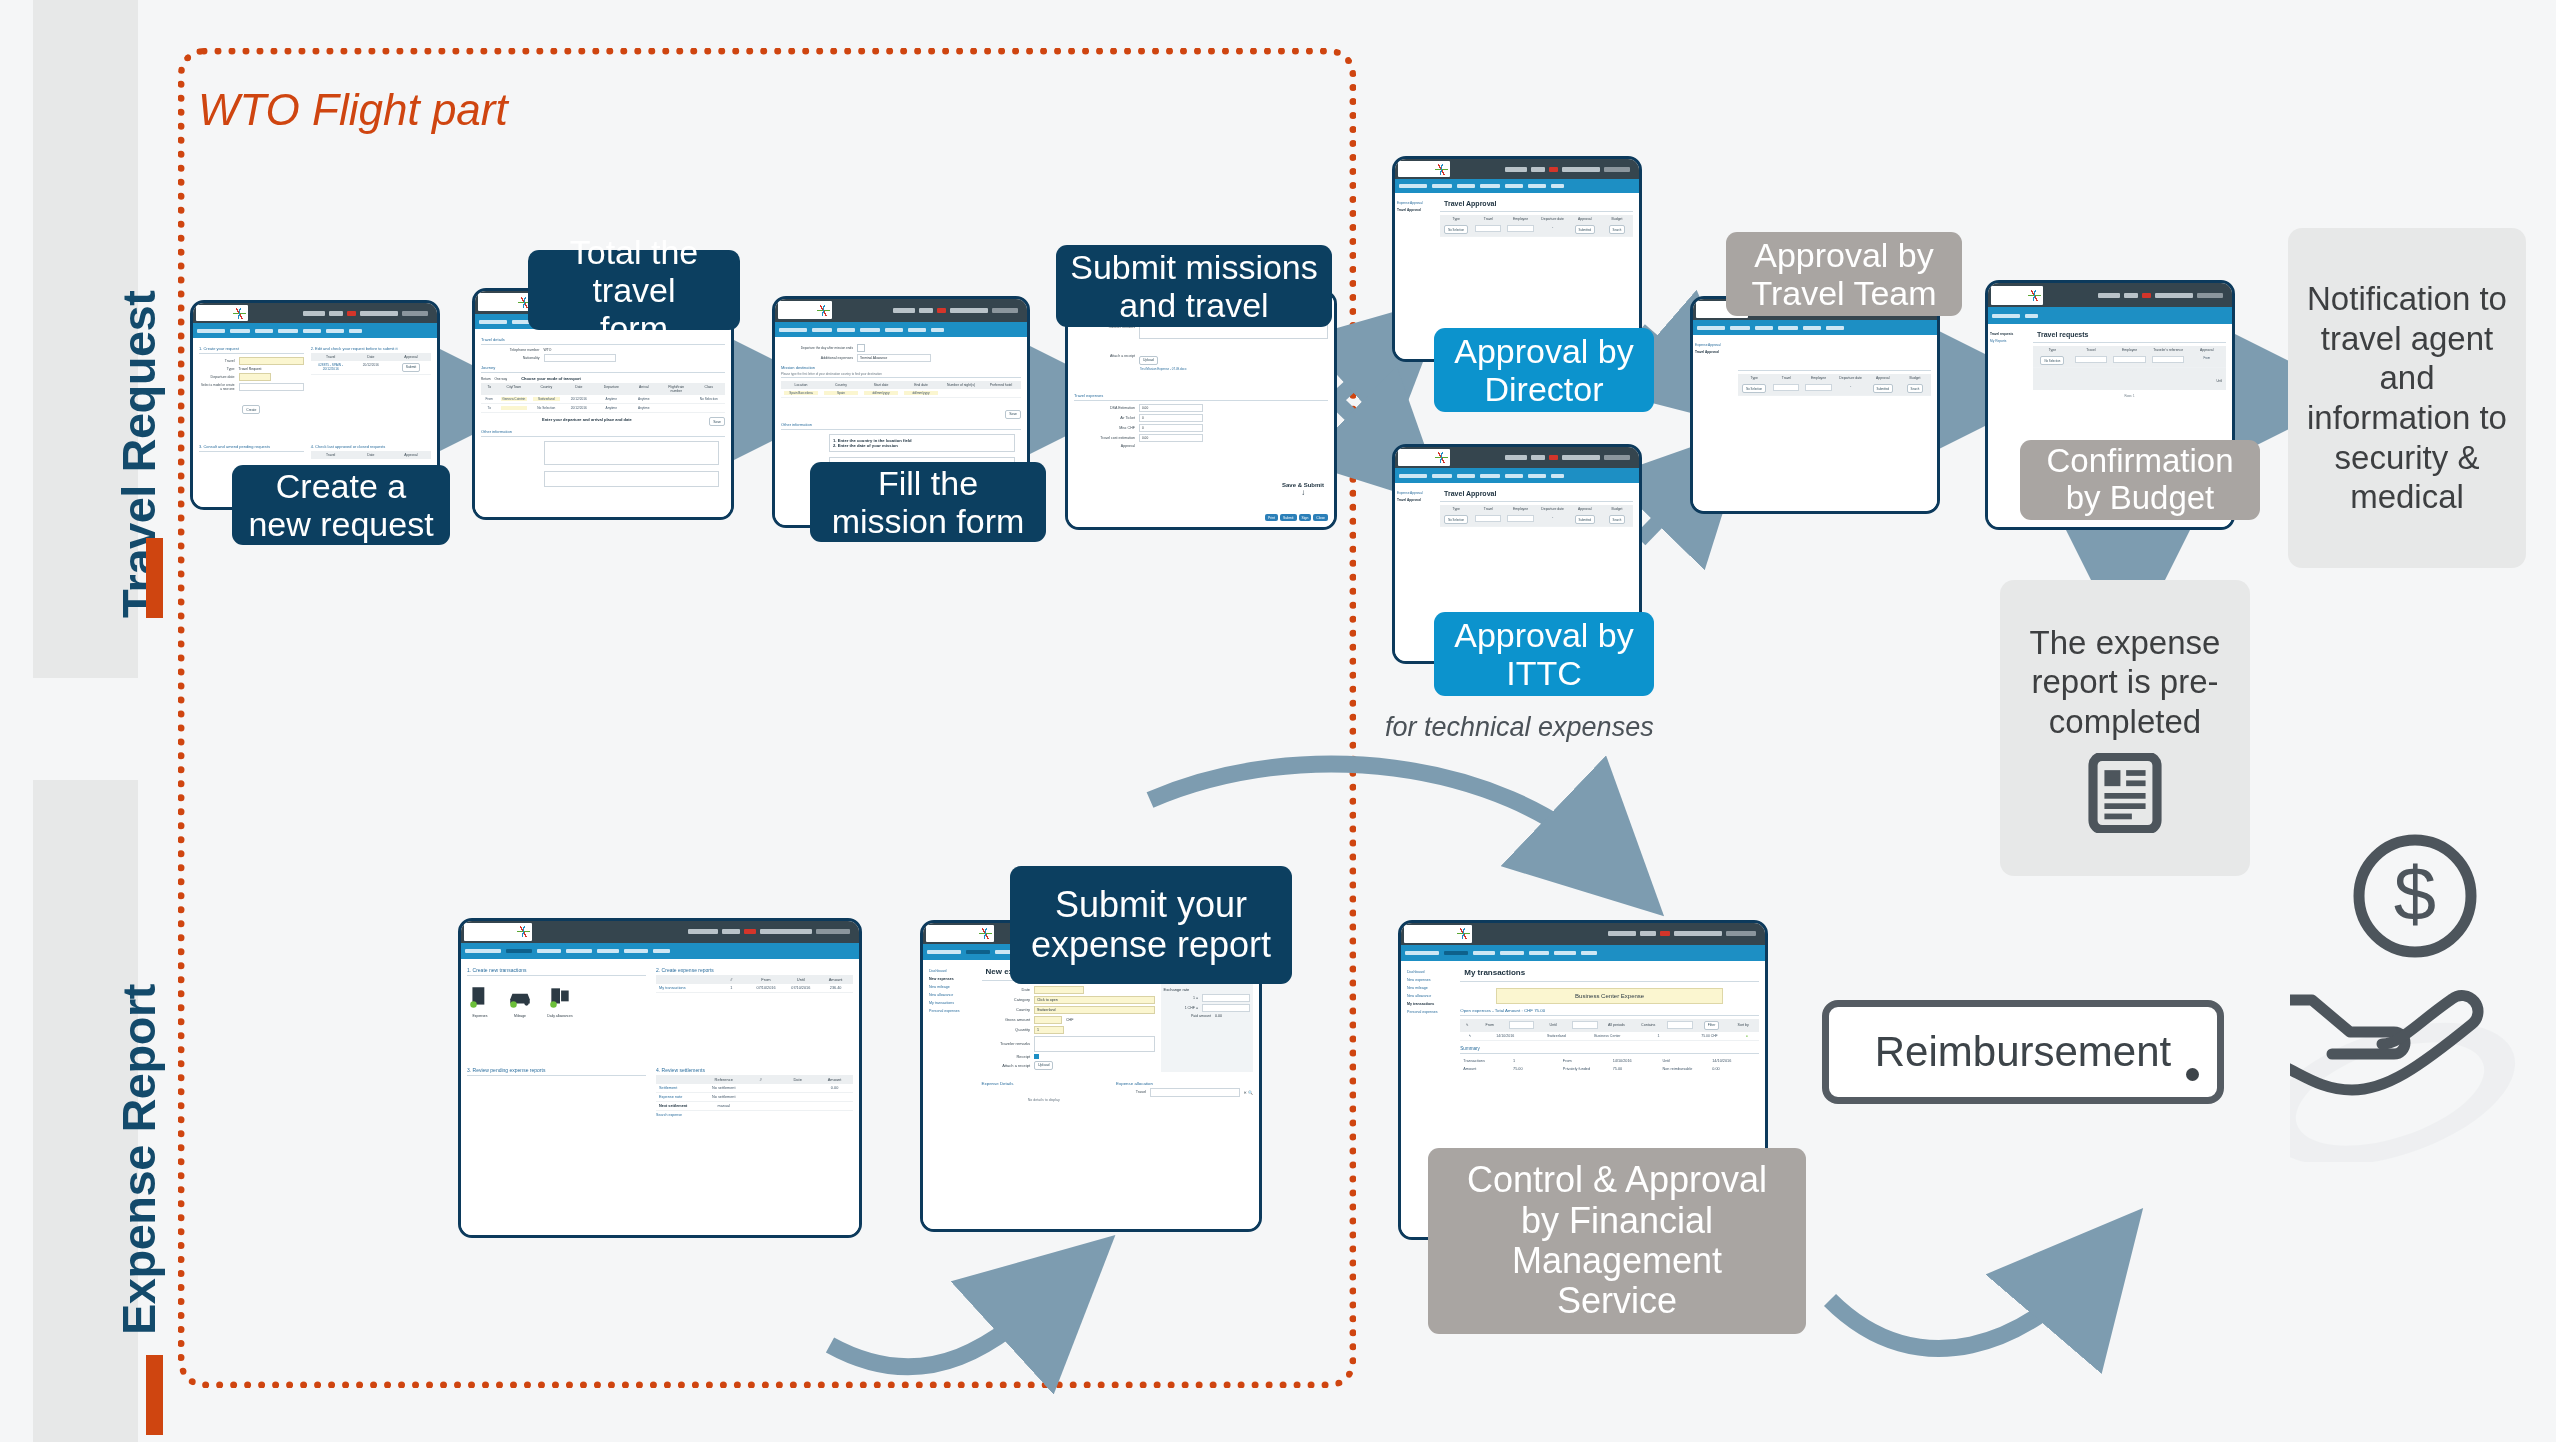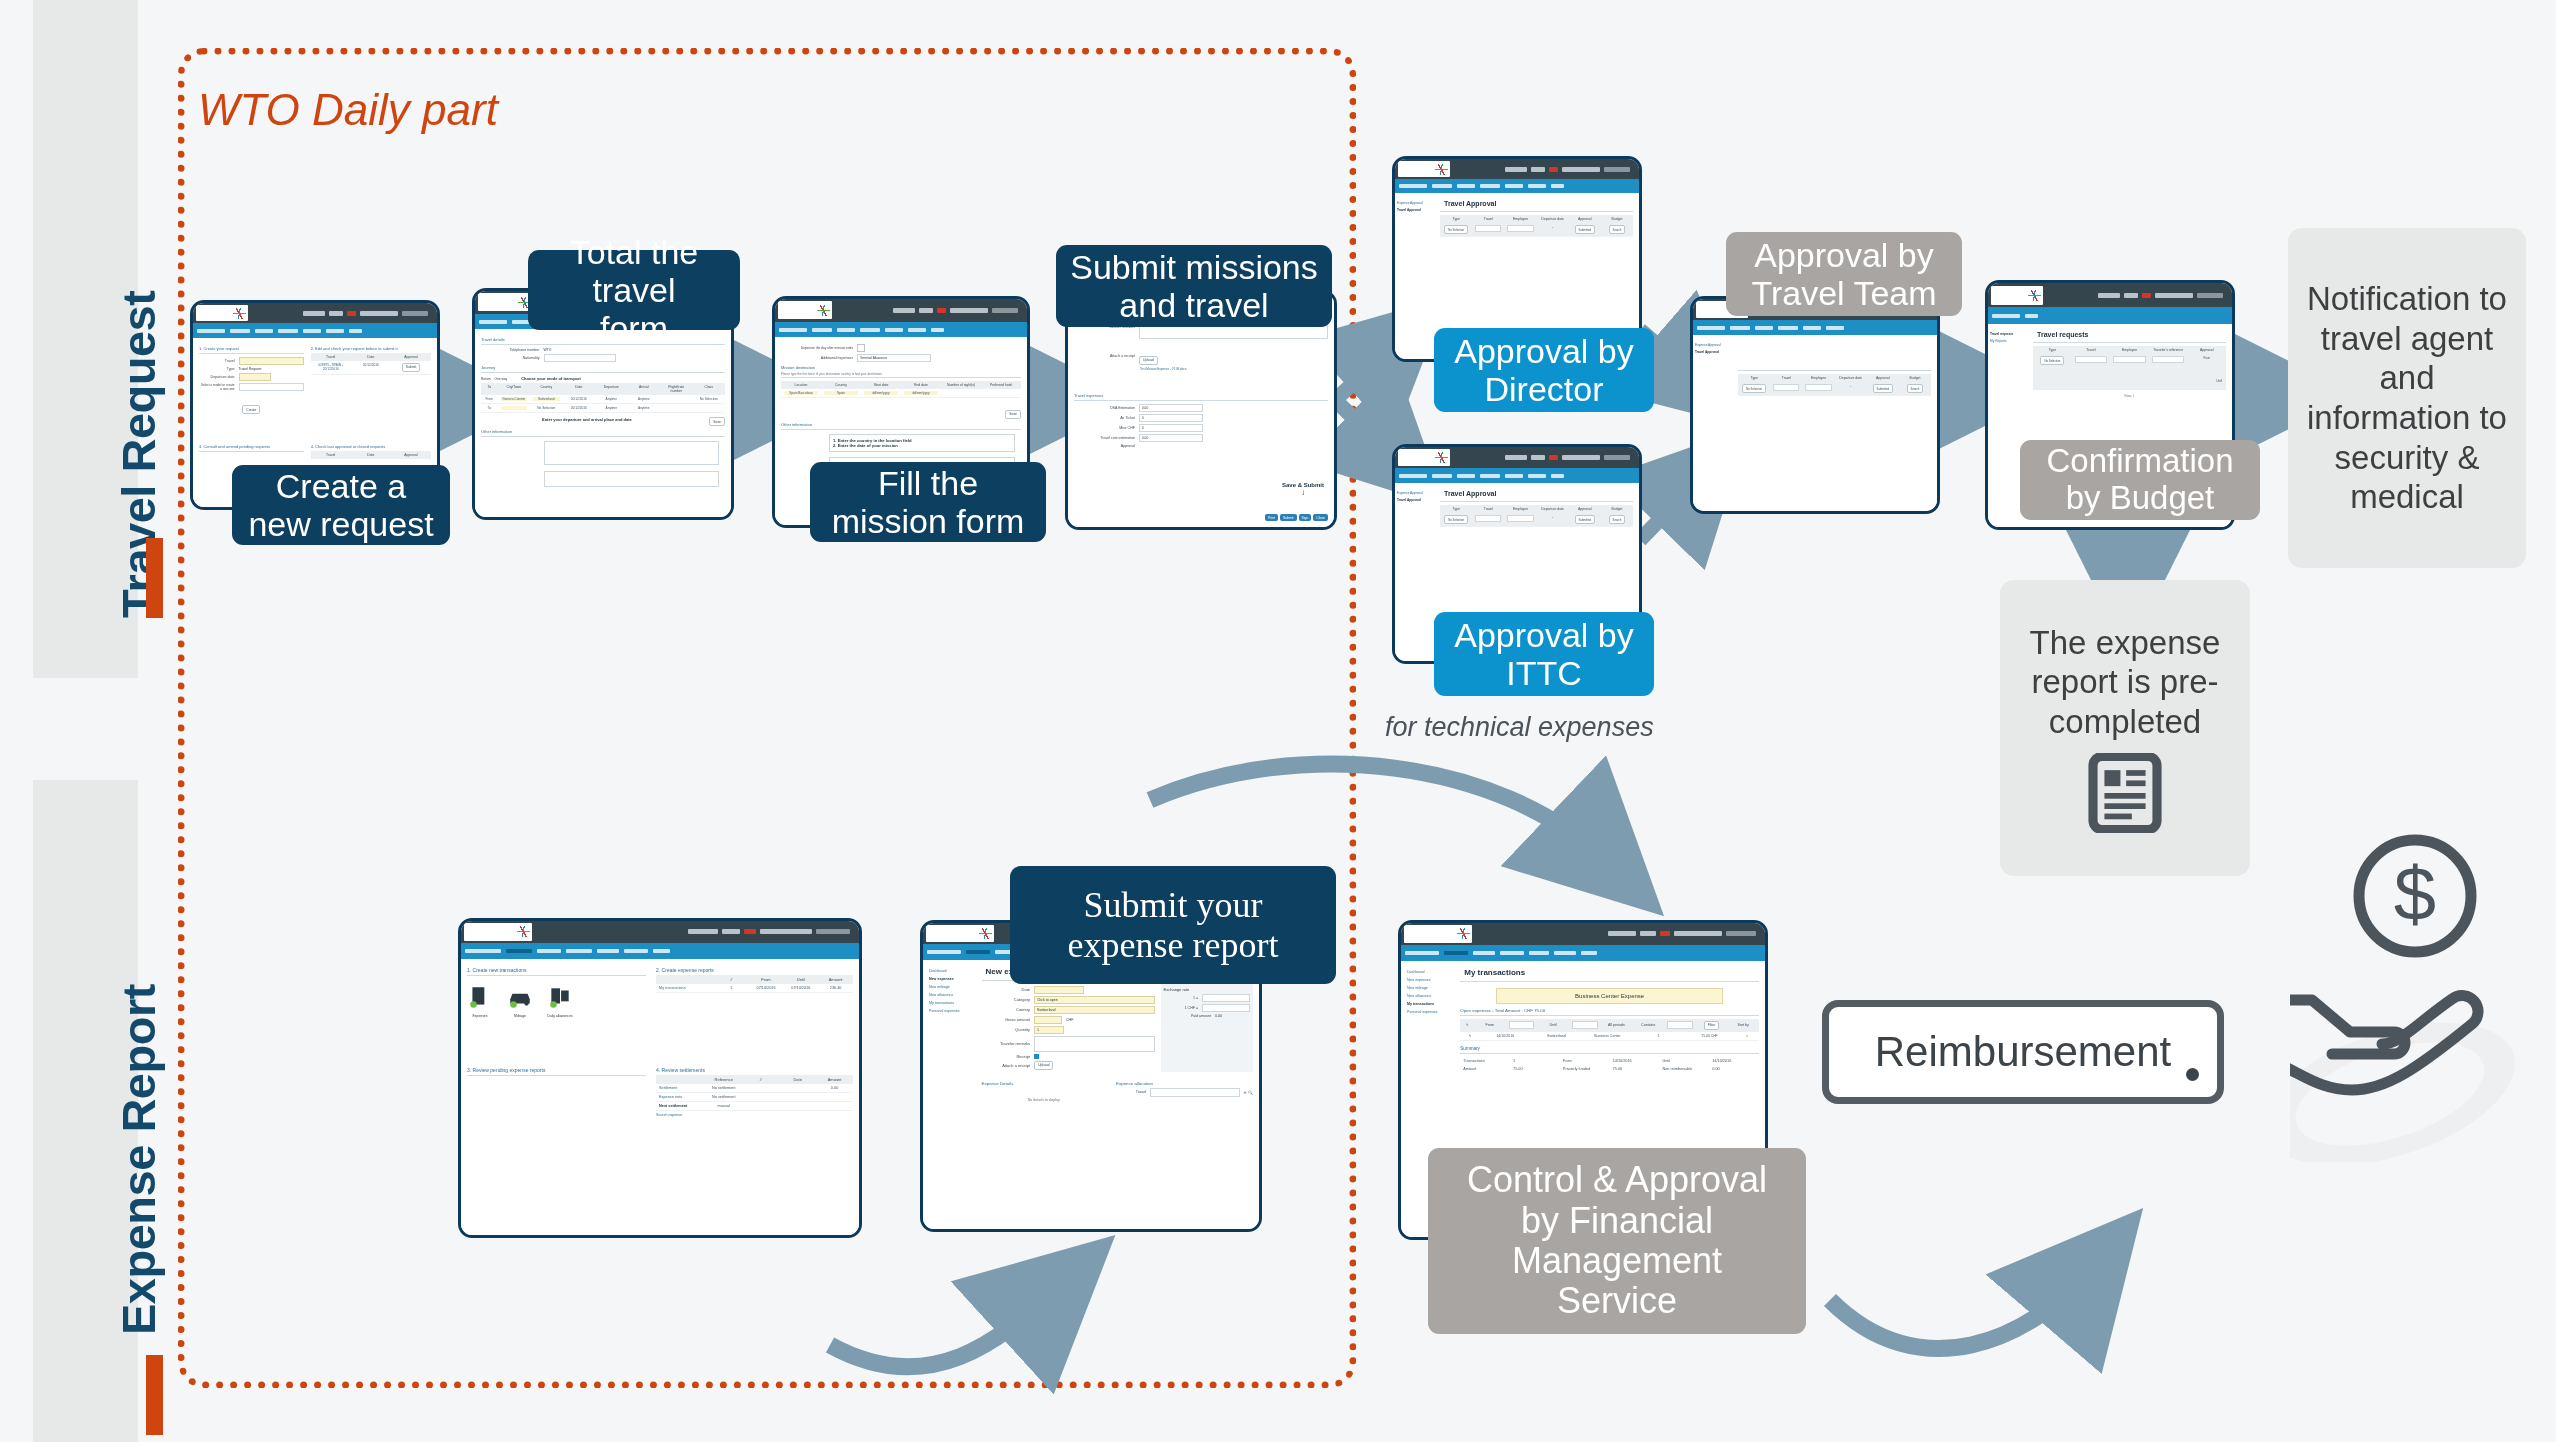--- a/index.html
+++ b/index.html
@@ -157,21 +157,21 @@
   <div class="rail rail-travel">
     <div class="rail-label">Travel Request</div>
     <div class="rail-accent"></div>
   </div>
   <div class="rail rail-expense">
     <div class="rail-label">Expense Report</div>
     <div class="rail-accent"></div>
   </div>
 
   <div class="dashed-region"></div>
-  <div class="wto-staff-title">WTO Daily part</div>
+  <div class="wto-staff-title">WTO Flight part</div>
 
   <svg class="arrows" width="2556" height="1442">
     <defs>
       <marker id="ah" markerWidth="9" markerHeight="9" refX="4.2" refY="4.5" orient="auto">
         <path d="M0,0 L9,4.5 L0,9 z" fill="#7d9cb0"></path>
       </marker>
     </defs>
 
     <line x1="435" y1="400" x2="470" y2="400" stroke="#7d9cb0" stroke-width="15" marker-end="url(#ah)"></line>
     <line x1="745" y1="400" x2="782" y2="400" stroke="#7d9cb0" stroke-width="15" marker-end="url(#ah)"></line>
@@ -1029,21 +1029,21 @@
       <rect x="14" y="44" width="36" height="5" fill="#4d555c"></rect>
       <rect x="14" y="53" width="24" height="5" fill="#4d555c"></rect>
     </svg>
   </div>
 
   <div class="plainbox" style="left:2288px;top:228px;width:238px;height:340px;font-size:33px;">
     <div>Notification to travel agent and information to security &amp; medical</div>
   </div>
 
 
-  <div class="callout navy" style="left:1010px;top:866px;width:326px;height:118px;font-size:36px;white-space:pre-line;font-family:Liberation Serif, serif;">Submit your
+  <div class="callout navy" style="left:1010px;top:866px;width:282px;height:118px;font-size:36px;white-space:pre-line;">Submit your
 expense report</div>
 
   <div class="callout grey" style="left:1428px;top:1148px;width:378px;height:186px;font-size:36px;white-space:pre-line;">Control &amp; Approval
 by Financial
 Management
 Service</div>
 
   <div class="reimburse-box" style="left:1822px;top:1000px;width:402px;height:104px;font-size:42px;">
     <span>Reimbursement</span>
     <span class="dot"></span>

